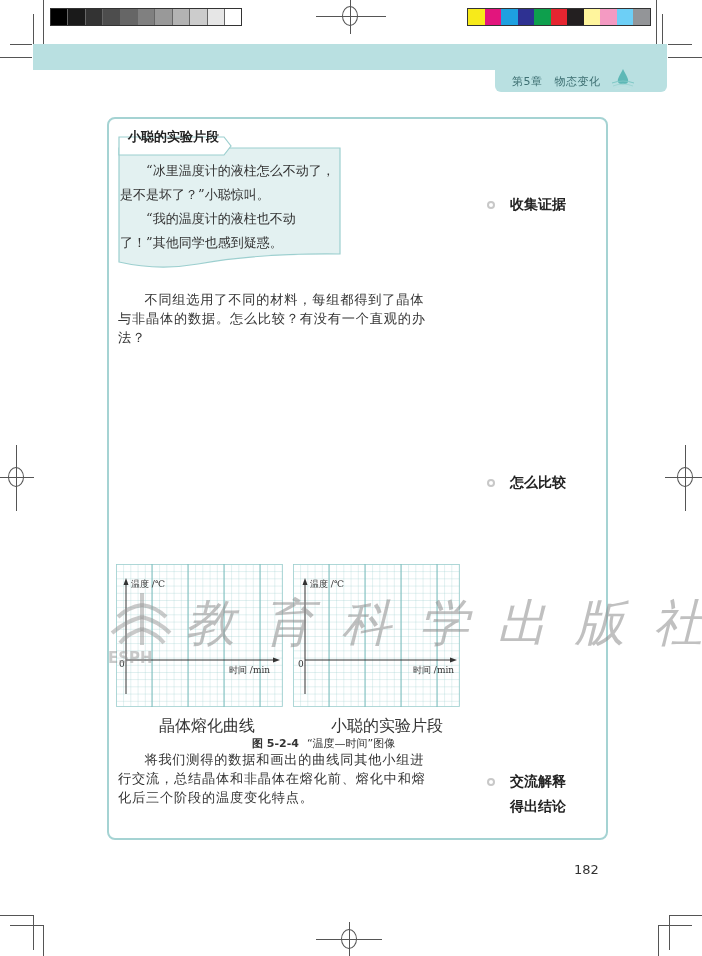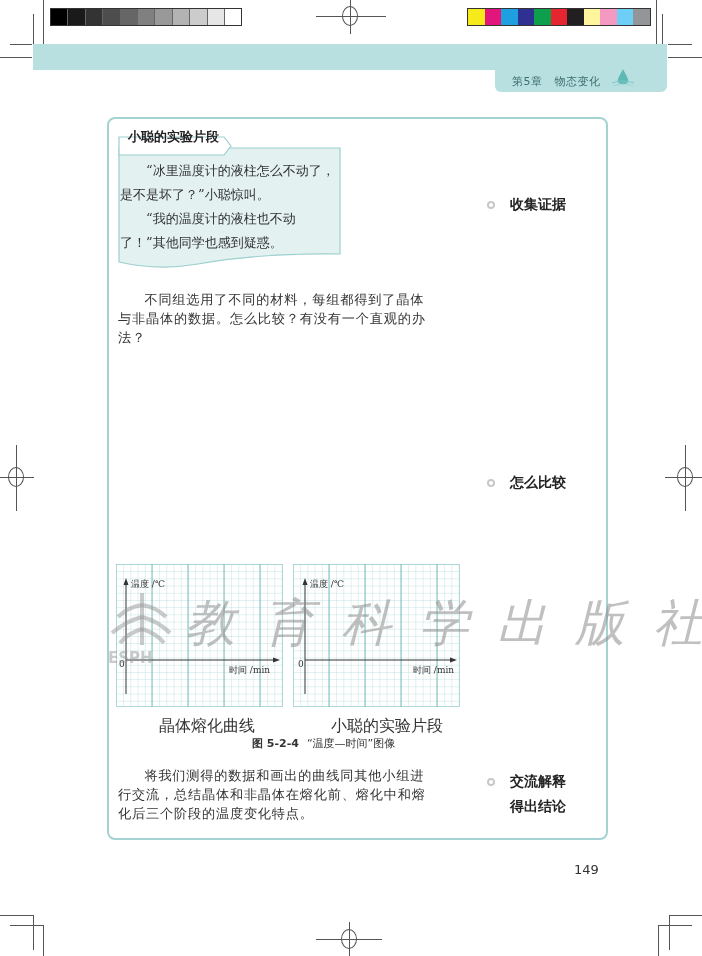--- a/index.html
+++ b/index.html
@@ -255,17 +255,17 @@
       <path d="M38 44 Q52 48 60 58"></path>
   </g>
   <text x="4" y="78" font-family="DejaVu Sans, sans-serif" font-weight="bold" font-size="15" fill="rgba(150,150,150,0.5)">ESPH</text>
 </svg>
 <div class="abs watermark">教育科学出版社</div>
 
 <div class="abs figure-caption">
   <b>图 5-2-4</b><span>“温度—时间”图像</span>
 </div>
 
-<div class="abs body-text" style="top:766px;">
+<div class="abs body-text" style="top:750px;">
   <p>将我们测得的数据和画出的曲线同其他小组进行交流，总结晶体和非晶体在熔化前、熔化中和熔化后三个阶段的温度变化特点。</p>
 </div>
 
-<div class="abs page-number">149</div>
+<div class="abs page-number">182</div>
 
 </body></html>

